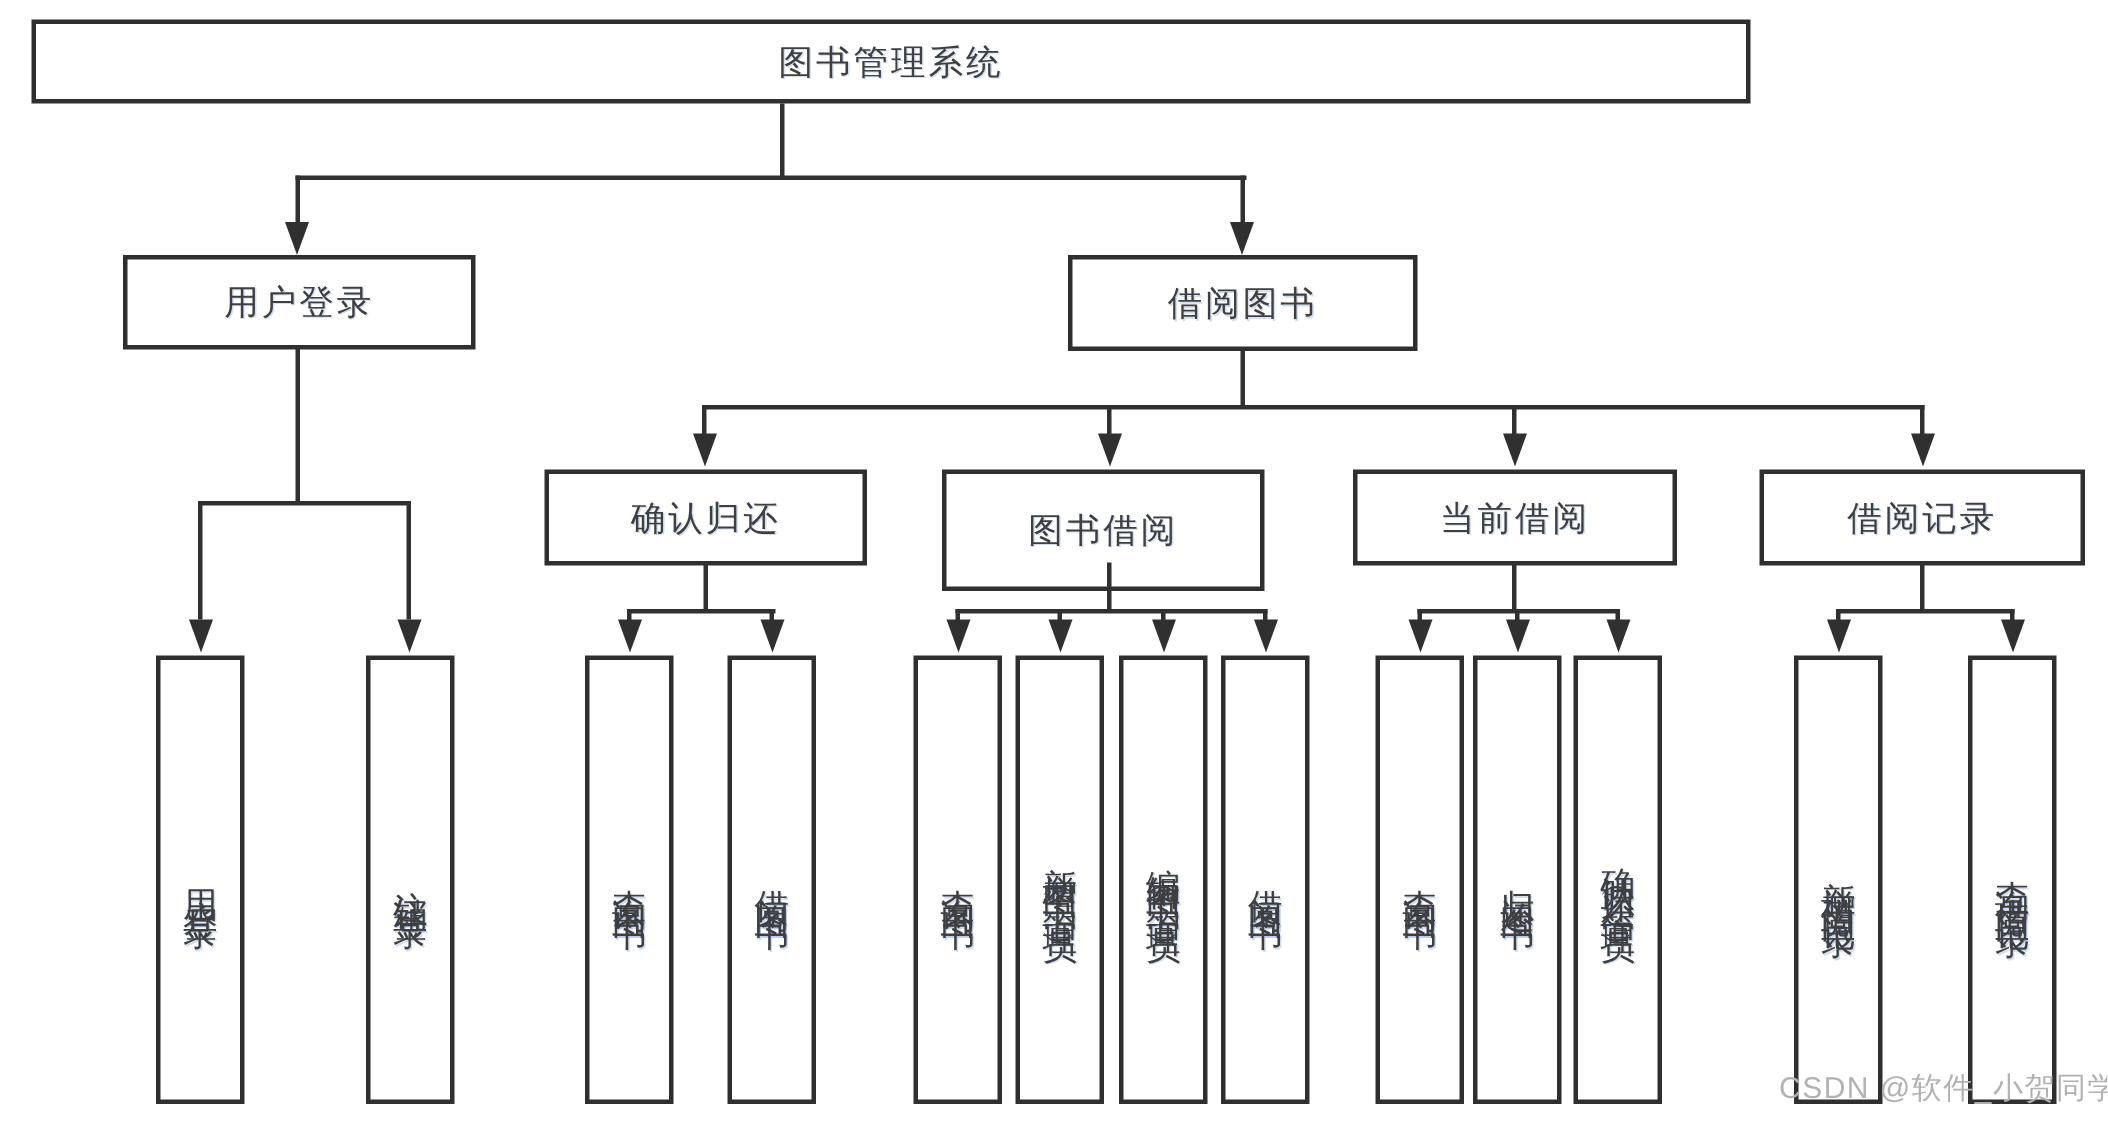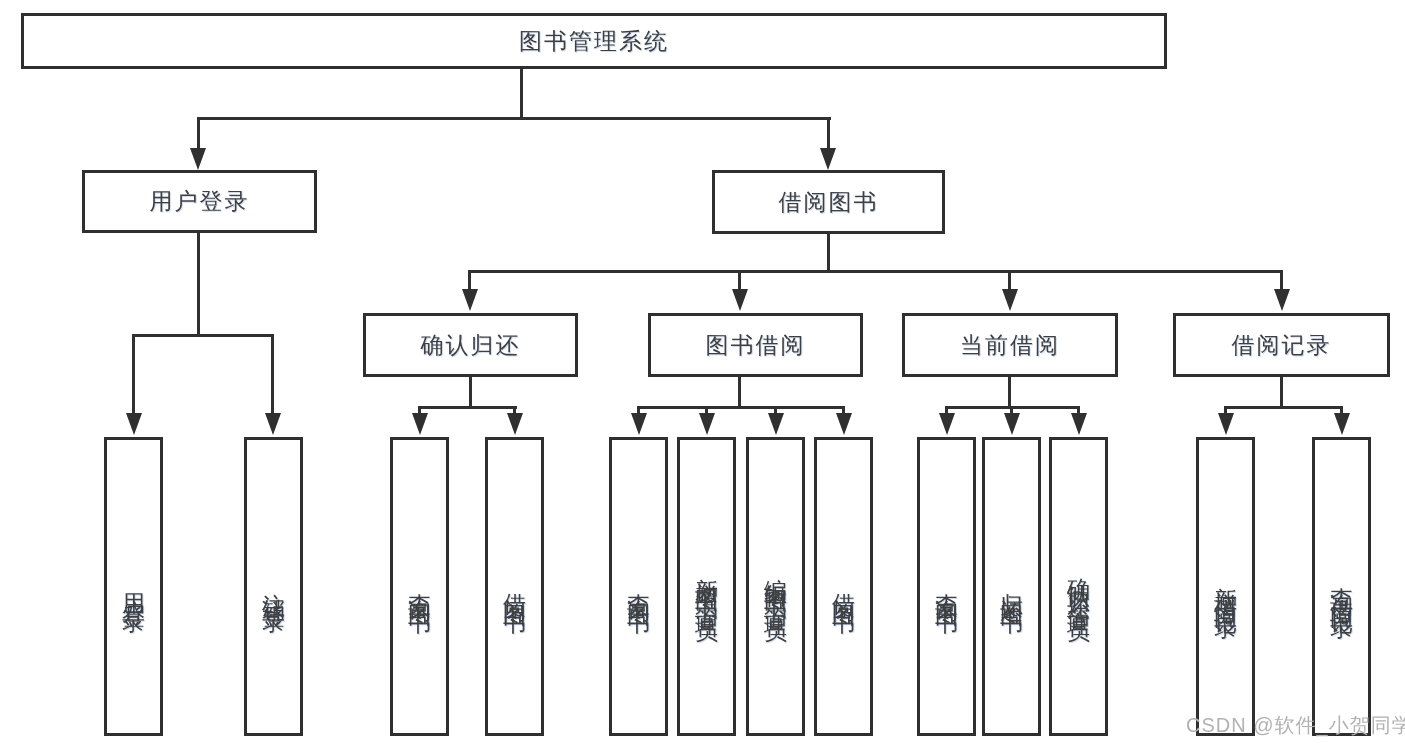--- a/index.html
+++ b/index.html
@@ -50,21 +50,21 @@
   <div class="vl" style="left:738px;top:270px;height:20px"></div>
   <div class="arr" style="left:732px;top:289px"></div>
   <div class="vl" style="left:1008px;top:270px;height:20px"></div>
   <div class="arr" style="left:1002px;top:289px"></div>
   <div class="vl" style="left:1280px;top:270px;height:20px"></div>
   <div class="arr" style="left:1274px;top:289px"></div>
 
   <div class="node" style="left:363px;top:313px;width:215px;height:64px">
     <span>确认归还</span>
   </div>
-  <div class="node" style="left:648px;top:313px;width:215px;height:64px">
+  <div class="node" style="left:628px;top:313px;width:215px;height:81px">
     <span>图书借阅</span>
   </div>
   <div class="node" style="left:902px;top:313px;width:216px;height:64px">
     <span>当前借阅</span>
   </div>
   <div class="node" style="left:1173px;top:313px;width:217px;height:64px">
     <span>借阅记录</span>
   </div>
 
   <div class="vl" style="left:469px;top:375px;height:32px"></div>

